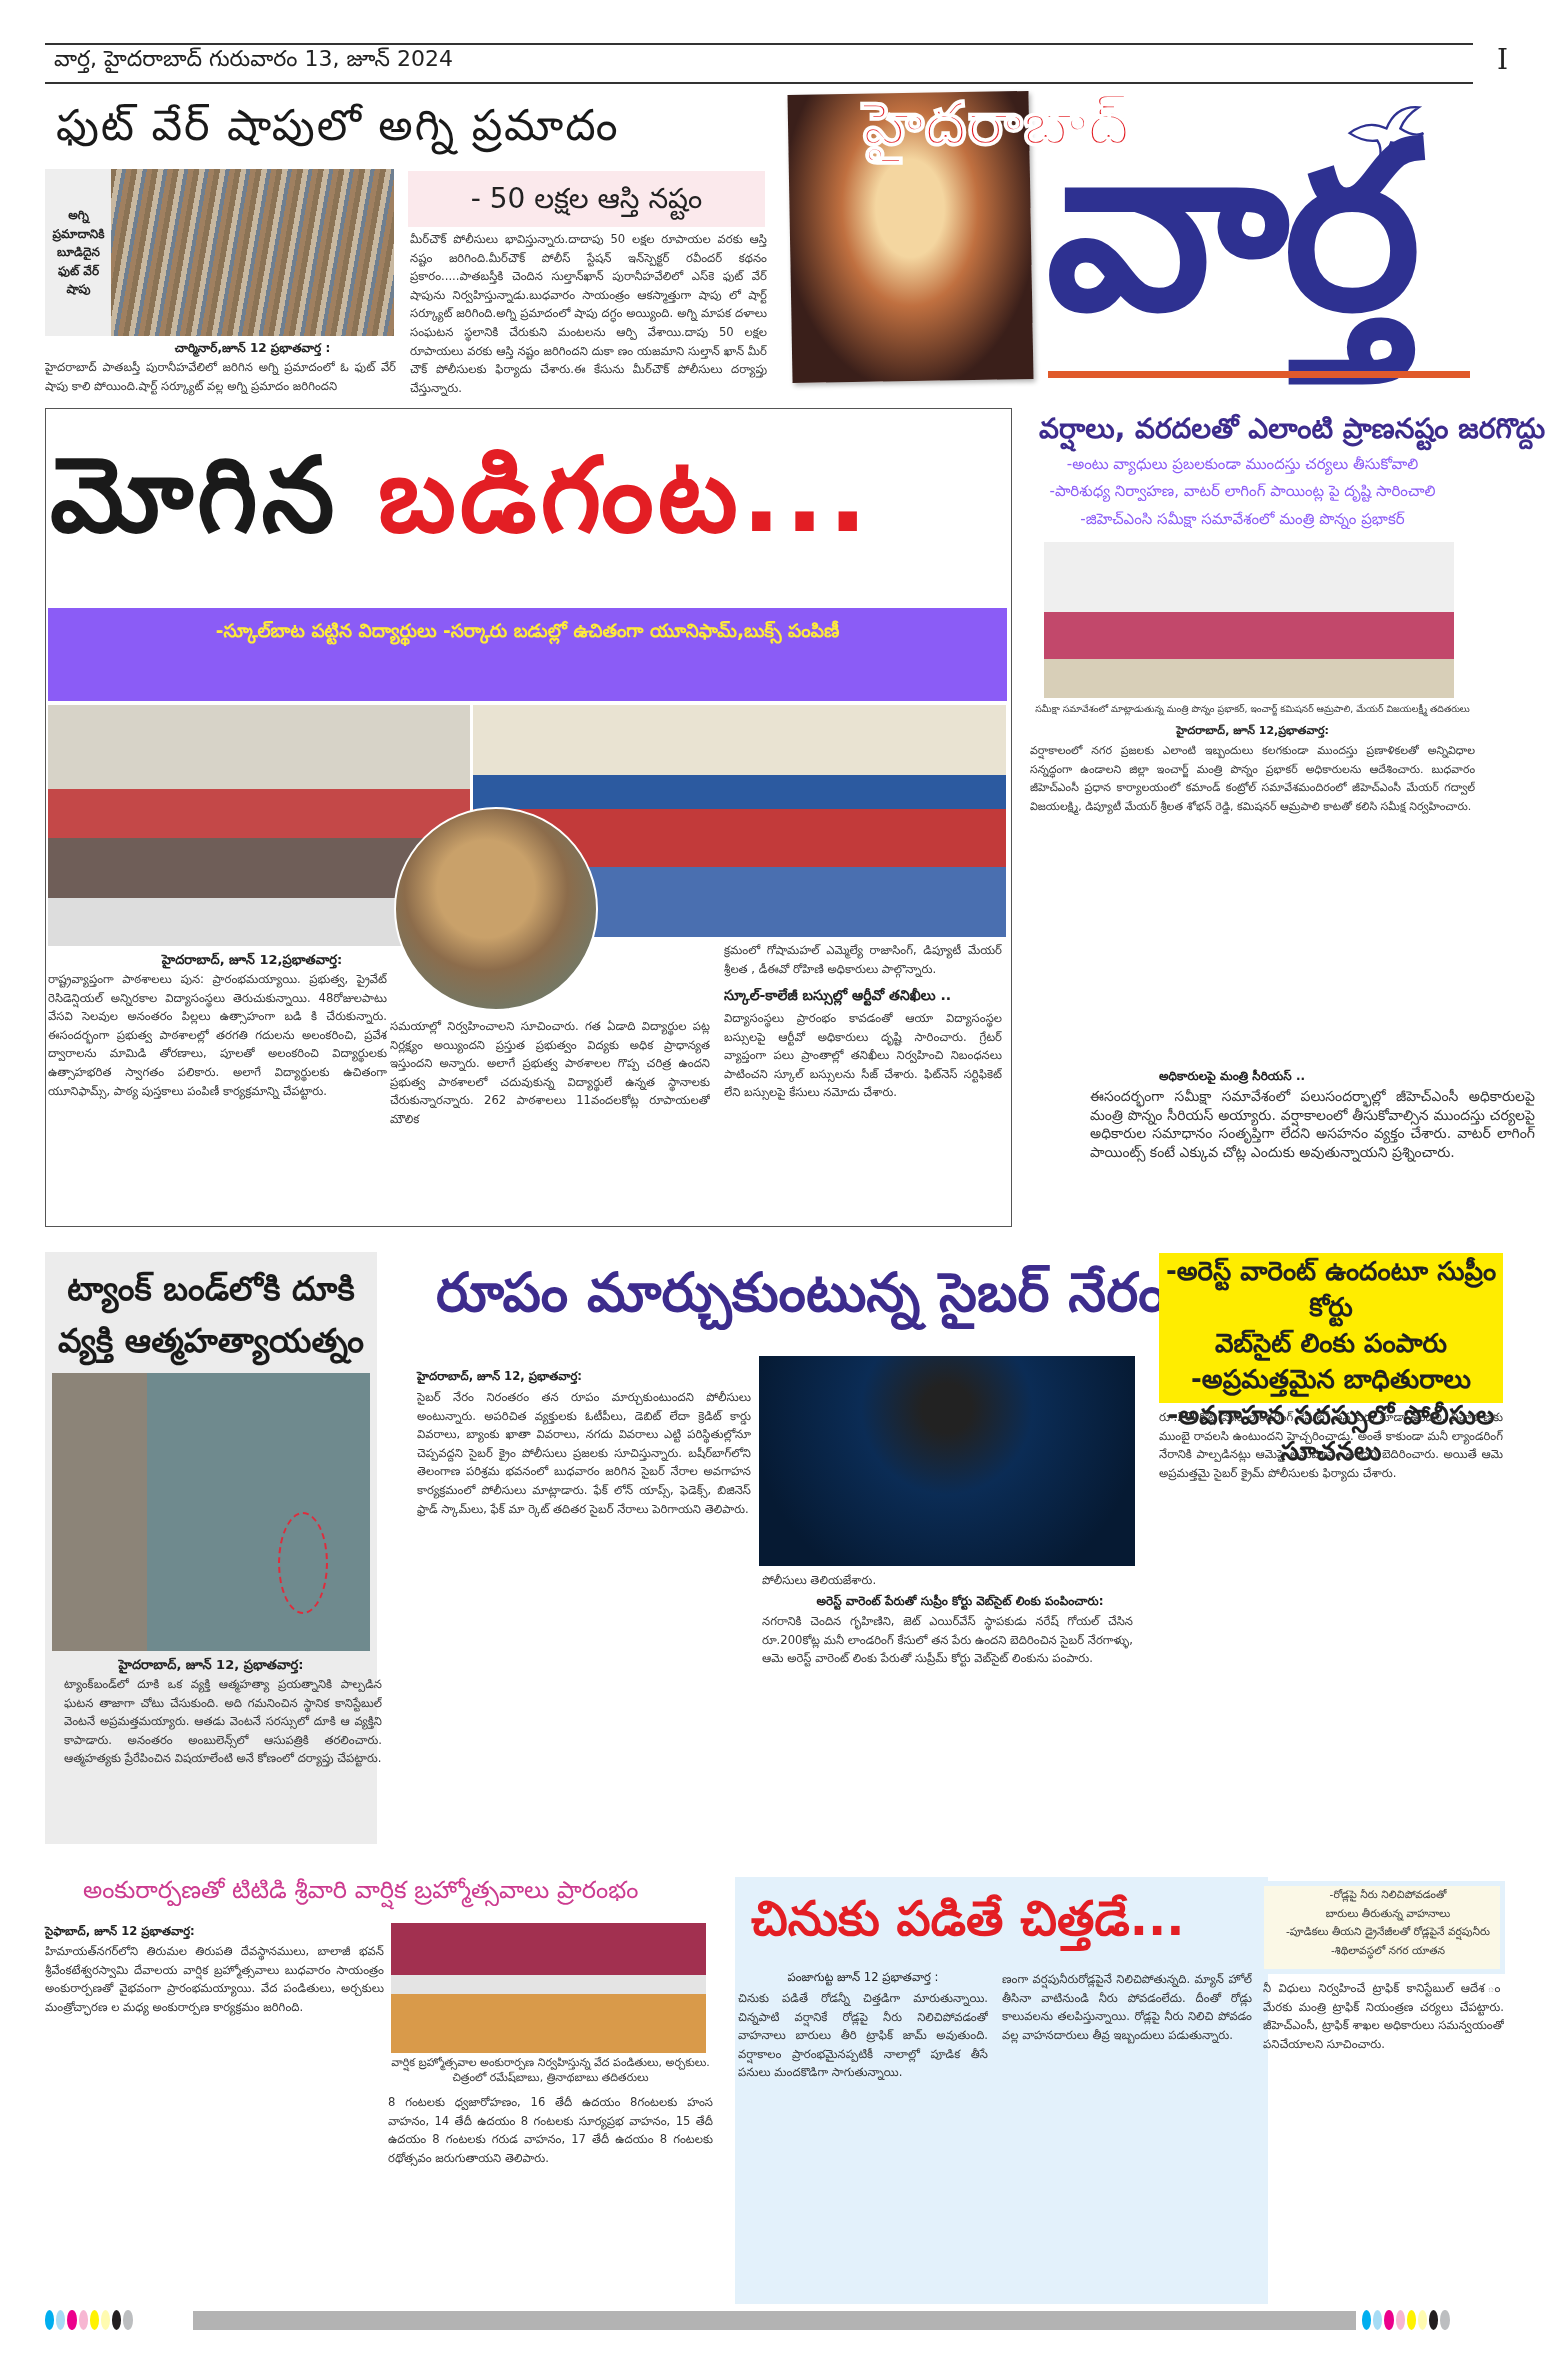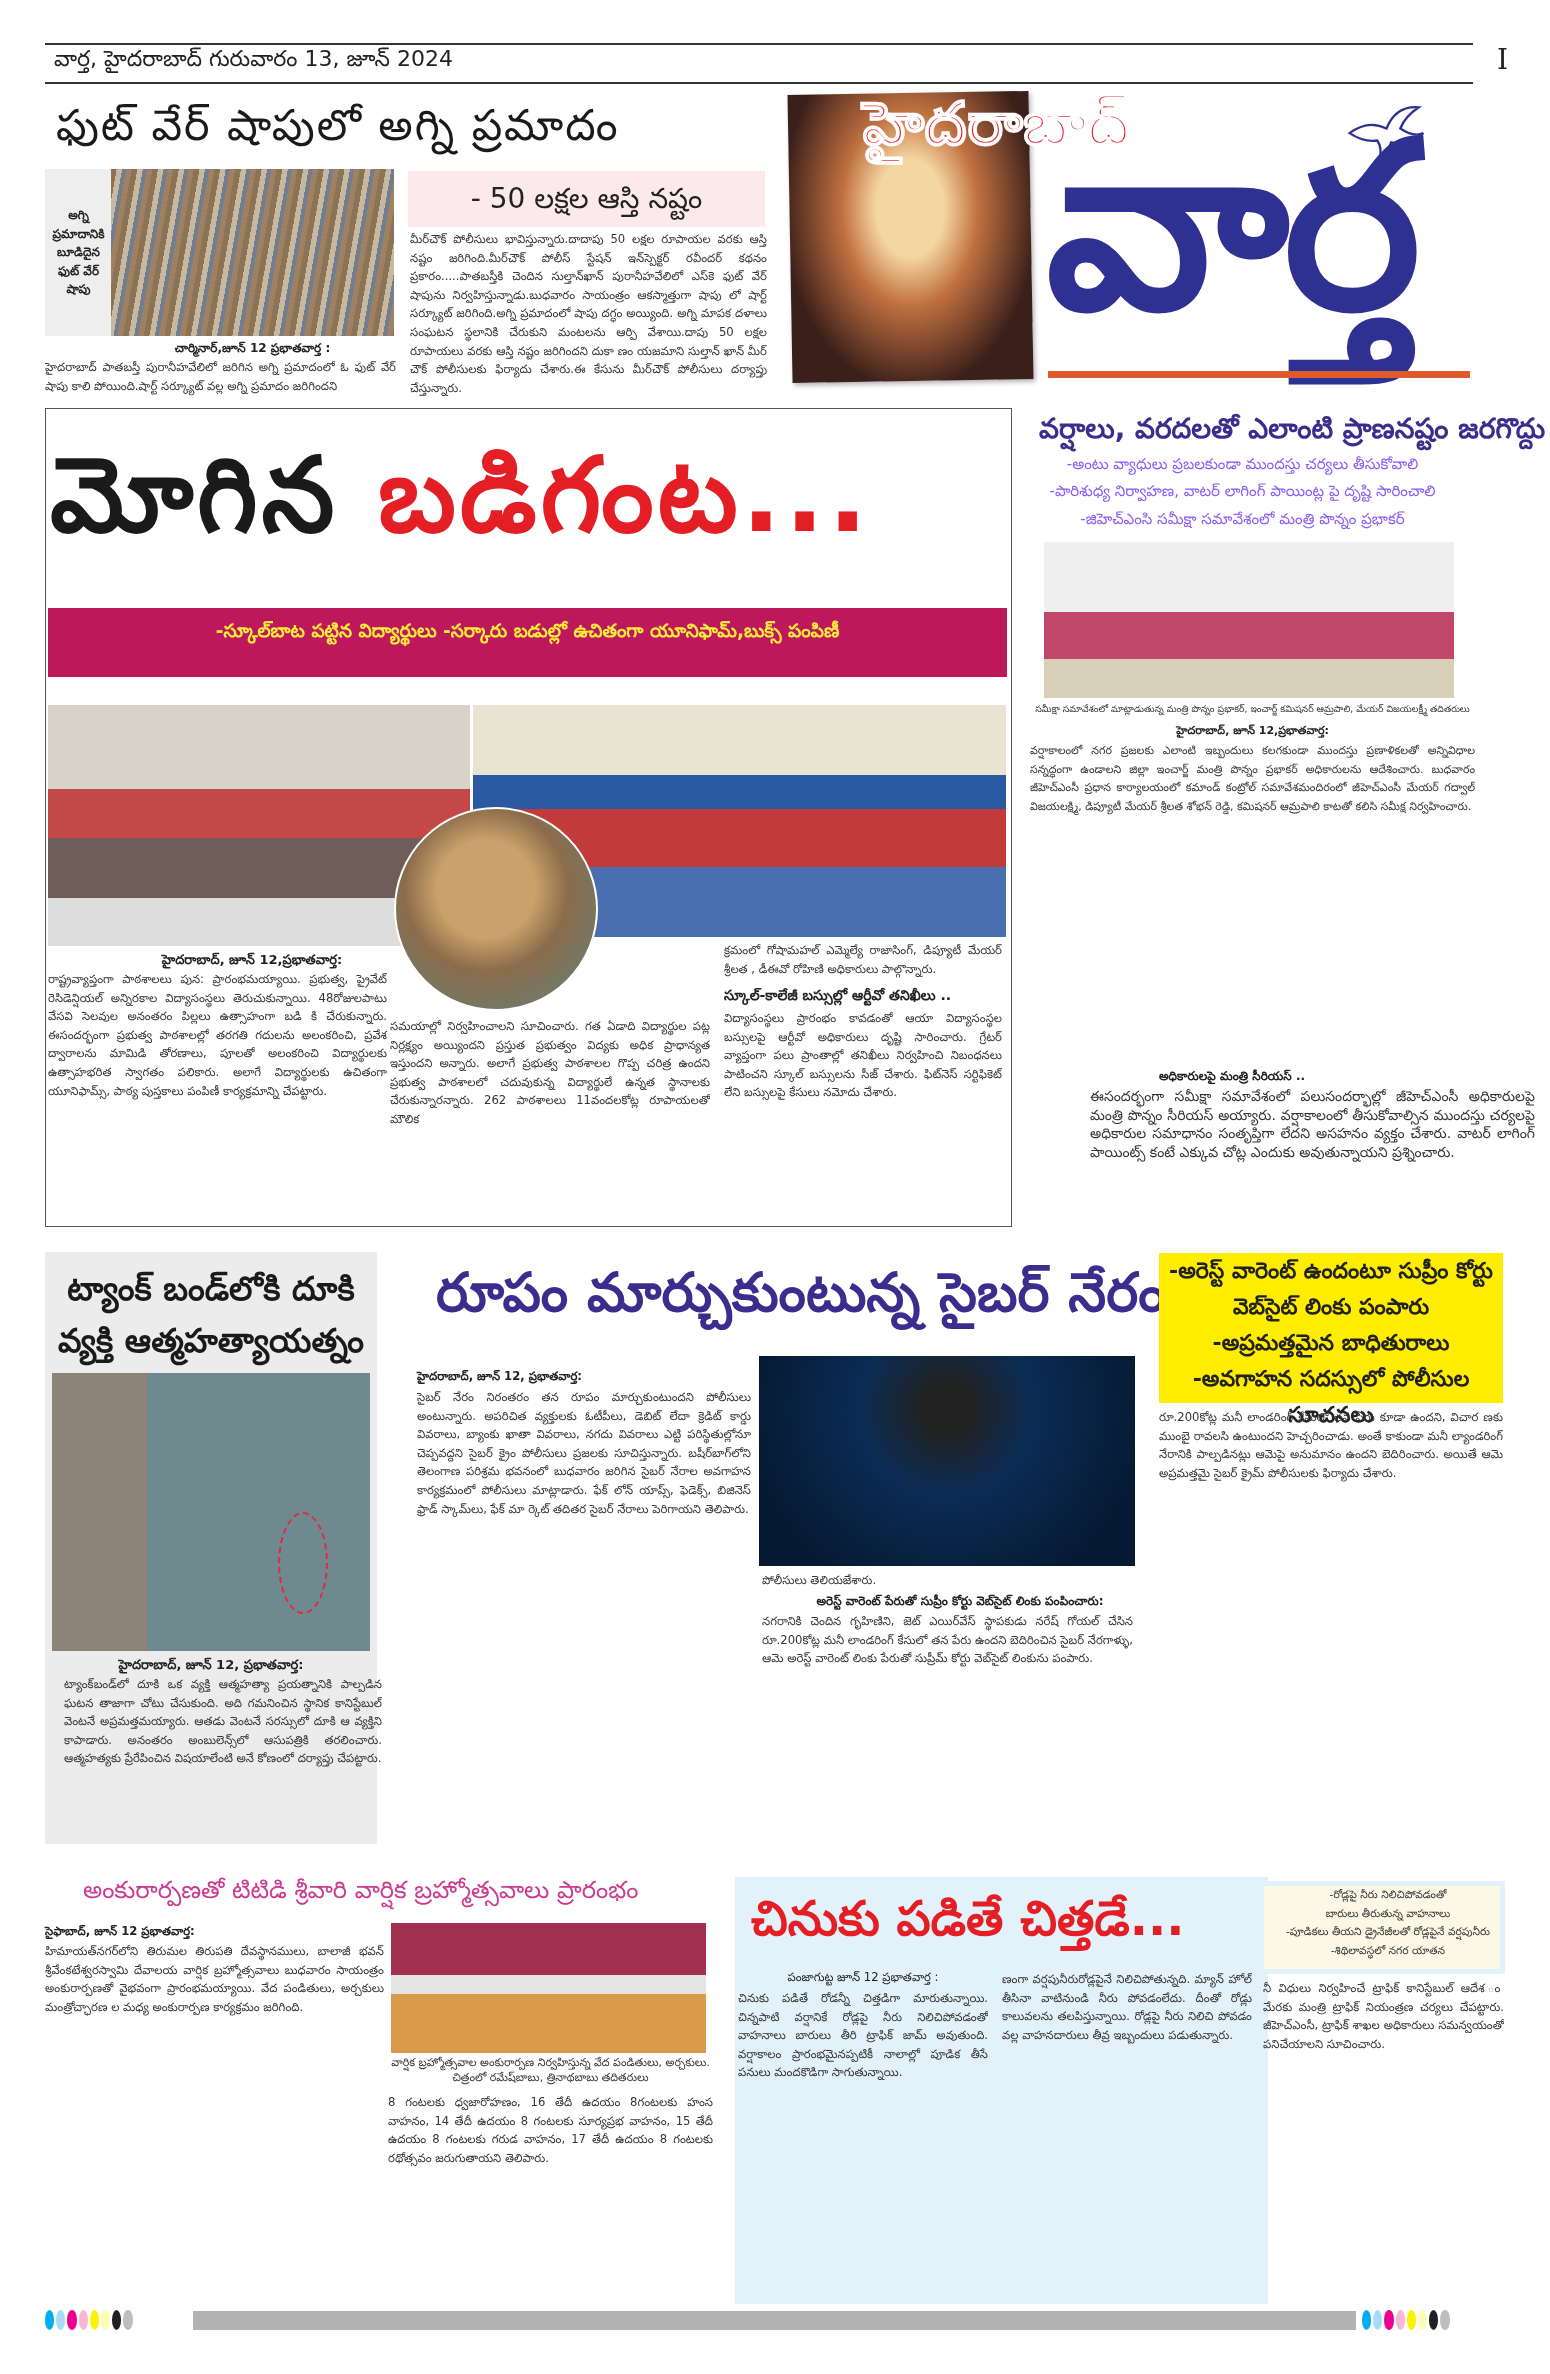--- a/index.html
+++ b/index.html
@@ -28,21 +28,21 @@
   .mast-hyd { left: 863px; top: 89px; font-size: 59px; font-weight: bold; color: #e31e24; -webkit-text-stroke: 1.9px #fff; letter-spacing: 0.9px; }
   .mast-vaartha { left: 1046px; top: 111px; font-size: 232px; font-weight: bold; color: #2e3191; line-height: 1; letter-spacing: -5.6px; }
   .mast-line { left: 1048px; top: 371px; width: 422px; height: 7.4px; background: #e05a2b; }
   .dove { left: 1345px; top: 96px; width: 83px; height: 65px; }
 
   
   .school-box { left: 45px; top: 408px; width: 967px; height: 819px; border: 1.9px solid #555; }
   .h-school { left: 50px; top: 443px; font-size: 104px; font-weight: bold; letter-spacing: 3.7px; line-height: 1; }
   .h-school .black { color: #1a1a1a; }
   .h-school .red { color: #e31e24; }
-  .purple-band { left: 48px; top: 608px; width: 959px; height: 69px; background: #be185d; }
+  .purple-band { left: 48px; top: 608px; width: 959px; height: 93px; background: #8b5cf6; }
   .purple-band .row { height: 46px; line-height: 46px; text-align: center; color: #ffeb3b; font-size: 18.6px; font-weight: bold; }
   .purple-band .row + .row { border-top: 0.9px solid #c9a0cf; }
   .school-photo1 { left: 48px; top: 705px; width: 422px; height: 241px;
     background: linear-gradient(180deg, #d7d3c8 0 35%, #c44848 35% 55%, #6f5e58 55% 80%, #ddd 80%); }
   .school-photo2 { left: 473px; top: 705px; width: 533px; height: 232px;
     background: linear-gradient(180deg, #e9e3d2 0 30%, #2c5aa0 30% 45%, #c23a3a 45% 70%, #4a6fb0 70%); }
   .police-circle { left: 394px; top: 807px; width: 204px; height: 204px; border-radius: 50%;
     background: radial-gradient(circle at 45% 40%, #c9a16a 0 30%, #8c6c4b 50%, #6f7a6a 80%); border: 2.8px solid #fff; }
 
   
@@ -56,21 +56,21 @@
   .h-tank { left: 45px; top: 1263px; width: 332px; text-align: center; font-size: 33px; font-weight: bold; color: #1a1a1a; line-height: 52px; }
   .tank-photo { left: 52px; top: 1373px; width: 318px; height: 278px;
     background: linear-gradient(90deg, #8c8478 0 30%, #6f8a8e 30%); }
   .tank-ellipse { left: 278px; top: 1512px; width: 50px; height: 102px; border: 2.8px dashed #e02b3b; border-radius: 50%; }
 
   
   .h-cyber { left: 436px; top: 1261px; font-size: 54px; font-weight: bold; color: #3d2c8d; }
   .cyber-photo { left: 759px; top: 1356px; width: 376px; height: 210px;
     background: radial-gradient(circle at 50% 25%, #222 0 10%, #0b2c55 35%, #061a33 80%); }
   .yellow-box { left: 1159px; top: 1253px; width: 344px; height: 150px; background: #ffed00; }
-  .yellow-box .row { text-align: center; font-size: 22px; font-weight: bold; color: #222; line-height: 36px; }
+  .yellow-box .row { text-align: center; font-size: 26px; font-weight: bold; color: #222; line-height: 36px; }
 
   
   .h-ttd { left: 83px; top: 1876px; font-size: 24px; color: #cc3b8f; }
   .ttd-photo { left: 391px; top: 1923px; width: 315px; height: 130px;
     background: linear-gradient(180deg, #a23050 0 40%, #e4e4e4 40% 55%, #d99a4a 55%); }
   
   .rain-box { left: 735px; top: 1877px; width: 533px; height: 427px; background: #e3f1fb; }
   .h-drop { left: 751px; top: 1883px; font-size: 48px; color: #e31e24; font-weight: bold; margin-top: 7px; }
   .drop-side { left: 1259px; top: 1881px; width: 246px; height: 93px; background: #fbf8e6; border: 5.6px solid #e3f1fb; }
   .drop-side .row { text-align: center; font-size: 10.7px; line-height: 18.6px; color: #333; padding-left: 12px; }

